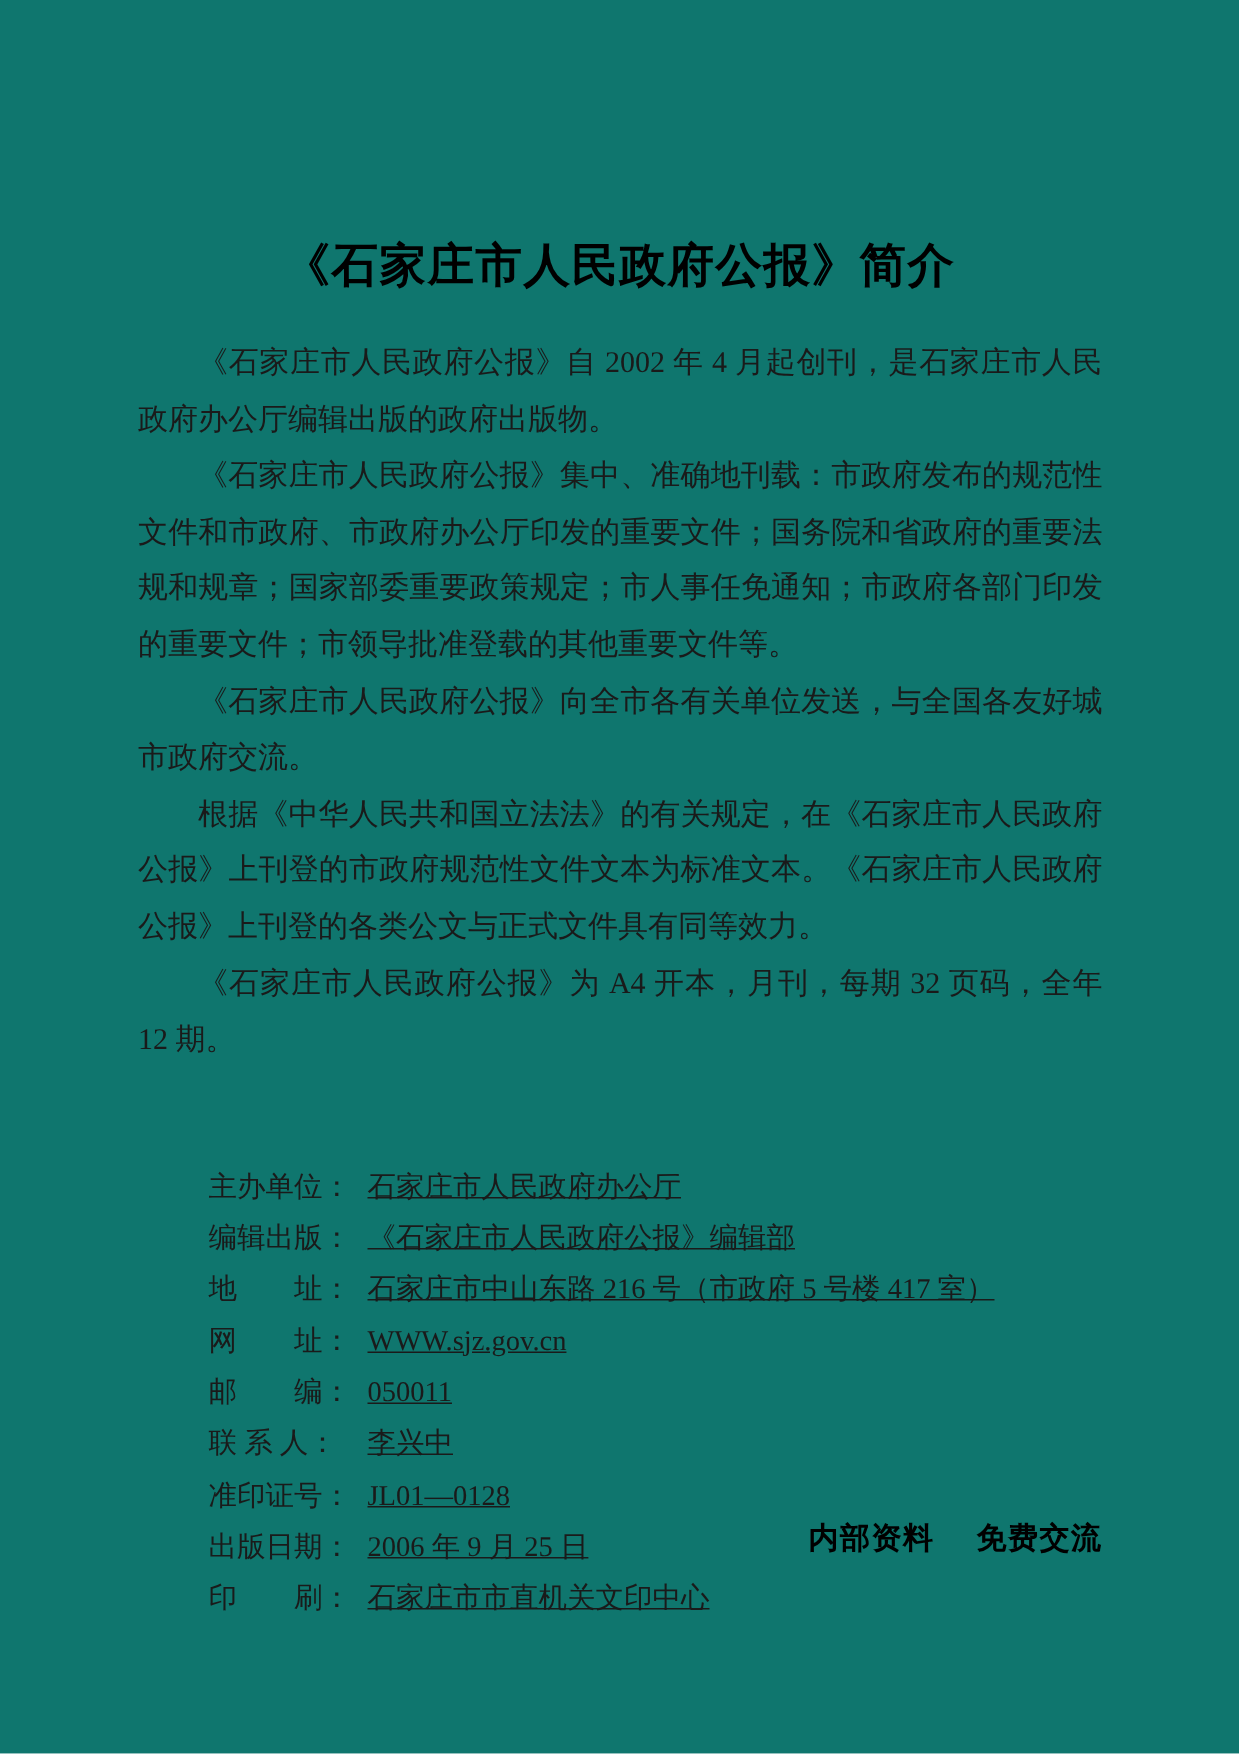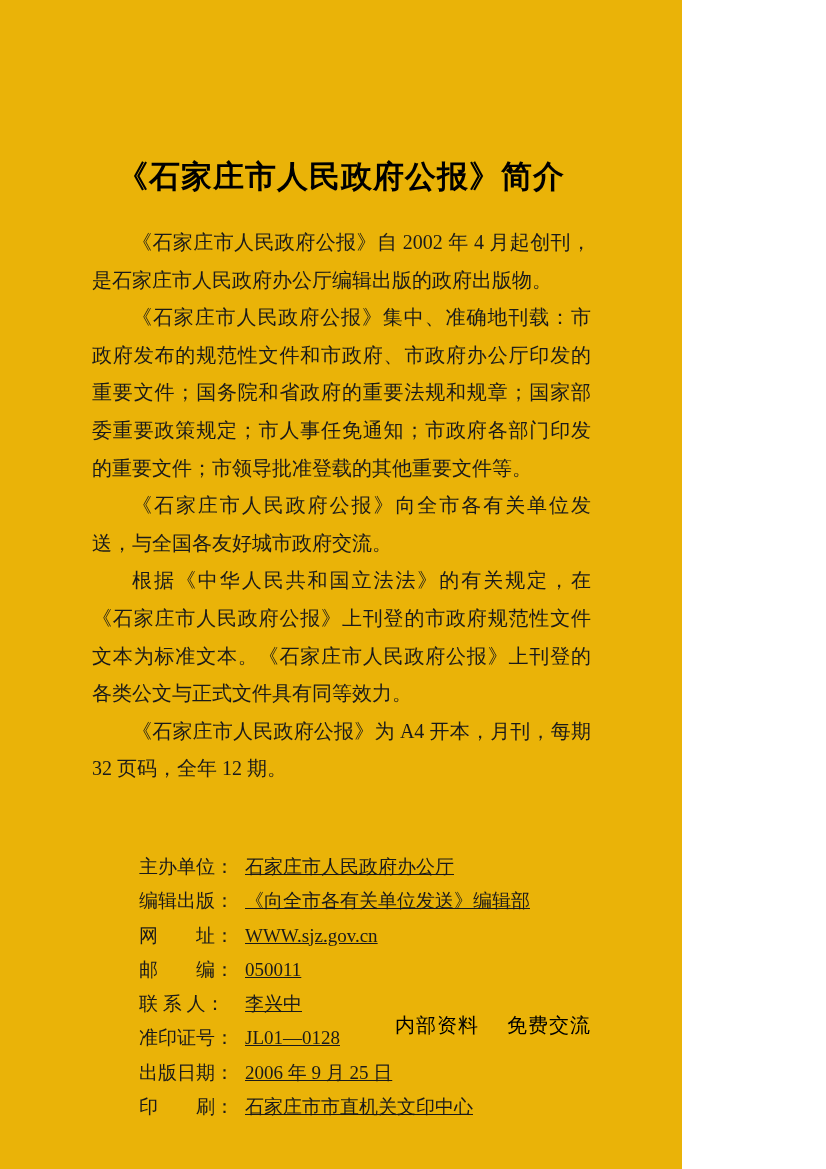--- a/index.html
+++ b/index.html
@@ -2,23 +2,23 @@
 <html><head>
 <meta charset="utf-8">
 <style>
   html, body {
     margin: 0;
     padding: 0;
     background: #ffffff;
   }
   .page {
     position: relative;
-    width: 682px;
+    width: 826px;
     height: 1169px;
-    background: #eab308;
+    background: #0f766e;
     color: #111111;
     font-family: "Liberation Serif", "DejaVu Serif", serif;
     overflow: hidden;
     box-sizing: border-box;
   }
   .doc-title {
     margin: 0;
     padding-top: 156px;
     text-align: center;
     font-size: 31px;
@@ -52,21 +52,21 @@
     min-width: 98px;
   }
   .info-value {
     margin-left: 8px;
   }
   .page-footer {
     position: absolute;
     top: 1012px;
     right: 91px;
     font-family: "Liberation Sans", "DejaVu Sans", sans-serif;
-    font-weight: normal;
+    font-weight: bold;
     font-size: 20px;
     letter-spacing: 1px;
     color: #000000;
   }
   .page-footer .footer-right {
     margin-left: 28px;
   }
 </style>
 </head>
 <body>
@@ -81,21 +81,24 @@
     <p>《石家庄市人民政府公报》向全市各有关单位发送，与全国各友好城市政府交流。</p>
     <p>根据《中华人民共和国立法法》的有关规定，在《石家庄市人民政府公报》上刊登的市政府规范性文件文本为标准文本。《石家庄市人民政府公报》上刊登的各类公文与正式文件具有同等效力。</p>
     <p>《石家庄市人民政府公报》为 A4 开本，月刊，每期 32 页码，全年 12 期。</p>
   </div>
 
   <div class="info-list">
     <div class="info-row">
       <span class="info-label">主办单位：</span><span class="info-value">石家庄市人民政府办公厅</span>
     </div>
     <div class="info-row">
-      <span class="info-label">编辑出版：</span><span class="info-value">《向全市各有关单位发送》编辑部</span>
+      <span class="info-label">编辑出版：</span><span class="info-value">《石家庄市人民政府公报》编辑部</span>
+    </div>
+    <div class="info-row">
+      <span class="info-label">地　　址：</span><span class="info-value">石家庄市中山东路 216 号（市政府 5 号楼 417 室）</span>
     </div>
     <div class="info-row">
       <span class="info-label">网　　址：</span><span class="info-value">WWW.sjz.gov.cn</span>
     </div>
     <div class="info-row">
       <span class="info-label">邮　　编：</span><span class="info-value">050011</span>
     </div>
     <div class="info-row">
       <span class="info-label">联 系 人：</span><span class="info-value">李兴中</span>
     </div>

